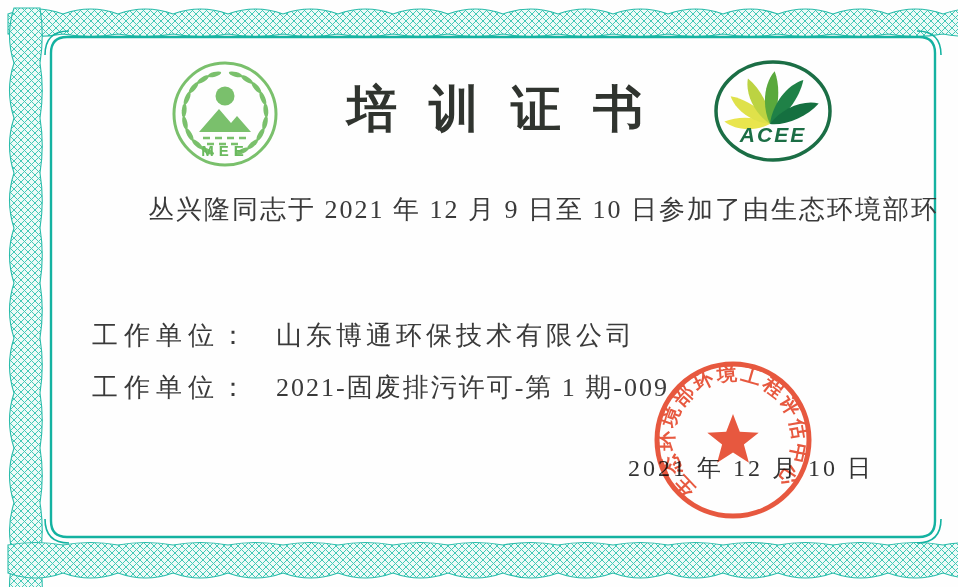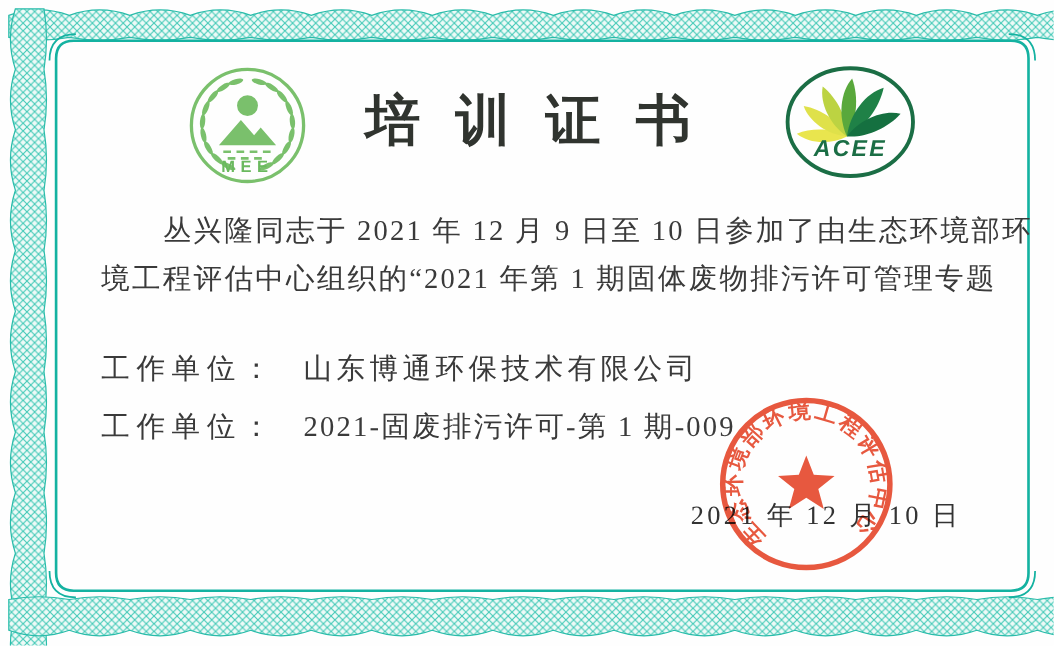--- a/index.html
+++ b/index.html
@@ -14,21 +14,21 @@
   .mee-stroke{fill:none;stroke:#7ac06c;stroke-width:3;}
   .mee-fill{fill:#7ac06c;}
   .mee-water{stroke:#7ac06c;stroke-width:2.4;stroke-dasharray:7 5;fill:none;}
   .mee-text{fill:#6ab95e;font-family:"Liberation Sans",sans-serif;font-weight:700;
             font-size:15px;letter-spacing:5px;text-anchor:middle;}
   
   .acee-stroke{fill:none;stroke:#1b6e45;stroke-width:3.5;}
   .acee-text{fill:#1b6e45;font-family:"Liberation Sans",sans-serif;font-style:italic;
              font-weight:700;font-size:21px;letter-spacing:2px;text-anchor:middle;}
   
-  .title{position:absolute;left:300px;top:76px;width:390px;
+  .title{position:absolute;left:300px;top:76px;width:390px;text-align:center;
          font-weight:700;font-size:50px;letter-spacing:32px;text-indent:32px;color:#30342f;}
   .para{position:absolute;left:92px;top:188px;width:830px;font-size:26px;color:#3a3a3a;
         letter-spacing:2px;line-height:44px;white-space:nowrap;}
   .bline.indent{padding-left:56px;text-align:center;}
   .field{position:absolute;left:92px;font-size:26px;color:#3a3a3a;white-space:nowrap;}
   .wu{top:318px;}
   .cn{top:370px;}
   .flabel{letter-spacing:6px;margin-right:24px;}
   .fvalue{letter-spacing:4px;margin-top:16px;}
   .cn .fvalue{letter-spacing:2px;}
@@ -106,21 +106,20 @@
           <path d="M0,0 C12,-13 32,-19 46,-14 C34,-3 14,3 0,0 Z" fill="#157040" transform="translate(770,124) rotate(-6) scale(1.1)"></path>
         </g>
       <text x="773" y="142" class="acee-text">ACEE</text>
     </g>
   </svg>
 
   <div class="title">培训证书</div>
 
   <div class="para">
     <div class="bline indent">丛兴隆同志于 2021 年 12 月 9 日至 10 日参加了由生态环境部环</div>
-    <div class="bline">境工程评估中心组织的“2021 年第 1 期固体废物排污许可管理专题</div>
   </div>
 
   <div class="field wu">
     <span class="flabel">工作单位：</span><span class="fvalue">山东博通环保技术有限公司</span>
   </div>
 
   <div class="field cn">
     <span class="flabel">工作单位：</span><span class="fvalue">2021-固废排污许可-第 1 期-009</span>
   </div>
 

